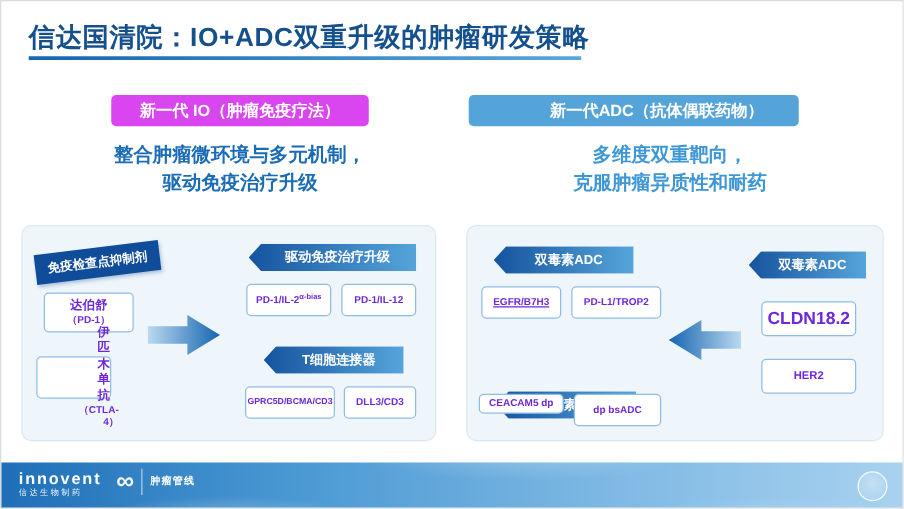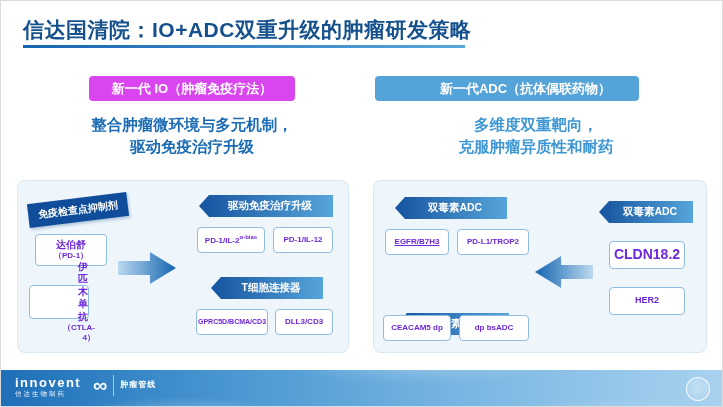--- a/index.html
+++ b/index.html
@@ -142,21 +142,21 @@
 
   <div class="banner" style="left:394px; top:196px; width:112px;">双毒素ADC</div>
   <div class="wbox" style="left:384px; top:228px; width:64px; height:26px;text-decoration:underline;">
     <span class="tg">EGFR/B7H3</span>
   </div>
   <div class="wbox" style="left:456px; top:228px; width:72px; height:26px;">
     <span class="tg">PD-L1/TROP2</span>
   </div>
 
   <div class="banner" style="left:396px; top:272px; width:112px;margin-top:40px;">双毒素ADC</div>
-  <div class="wbox" style="left:382px; top:314px; width:68px; height:26px;">
+  <div class="wbox" style="left:382px; top:314px; width:68px; height:16px;">
     <span class="tg">CEACAM5 dp</span>
   </div>
   <div class="wbox" style="left:458px; top:314px; width:70px; height:26px;">
     <span class="tg">dp bsADC</span>
   </div>
 
   <div class="arrow-left"></div>
 
   <div class="banner" style="left:598px; top:200px; width:94px;">双毒素ADC</div>
   <div class="wbox" style="left:608px; top:240px; width:76px; height:28px;">

